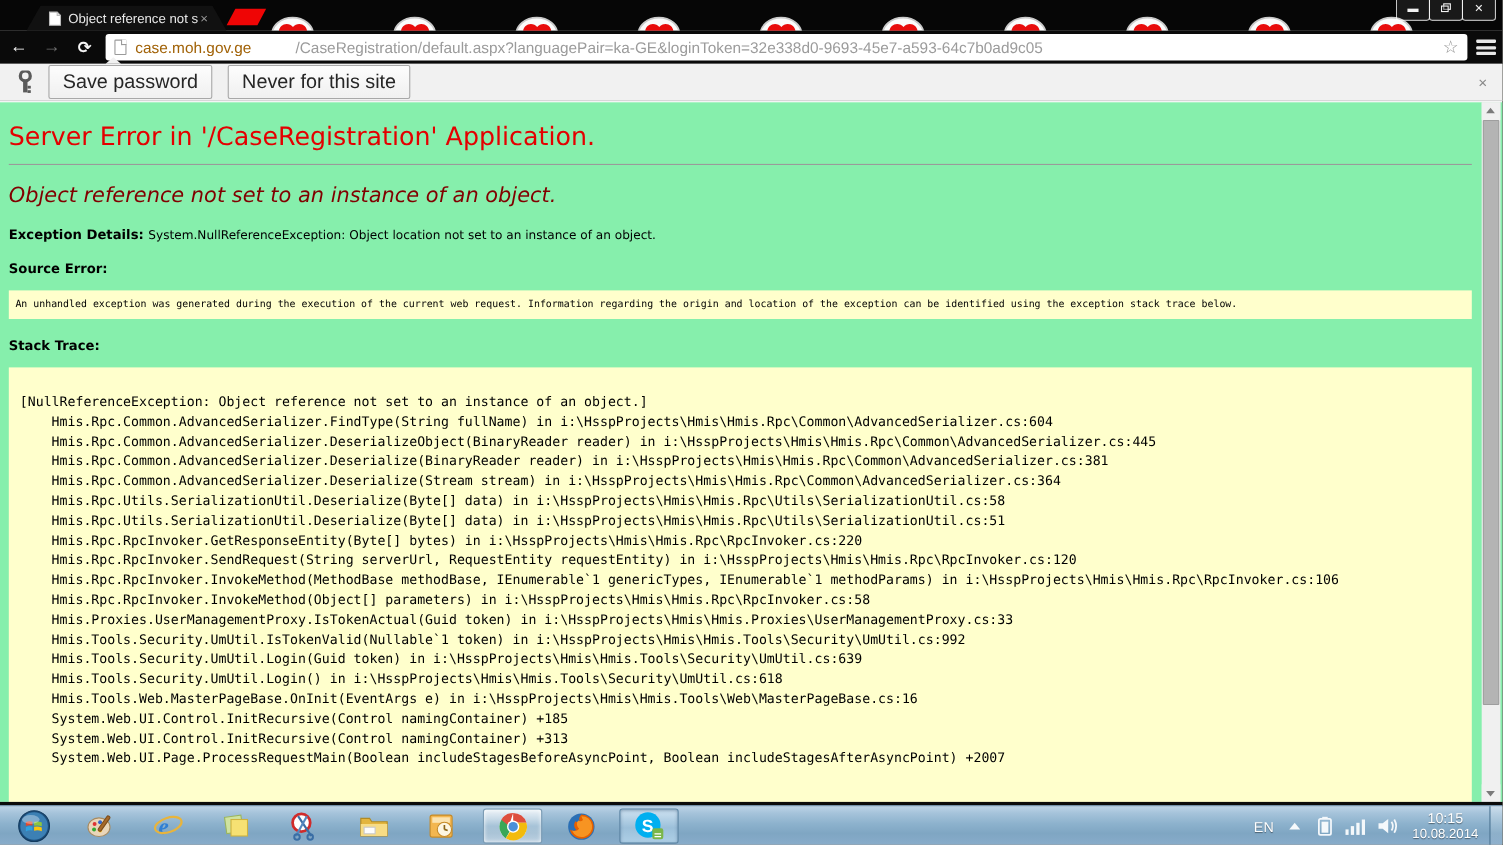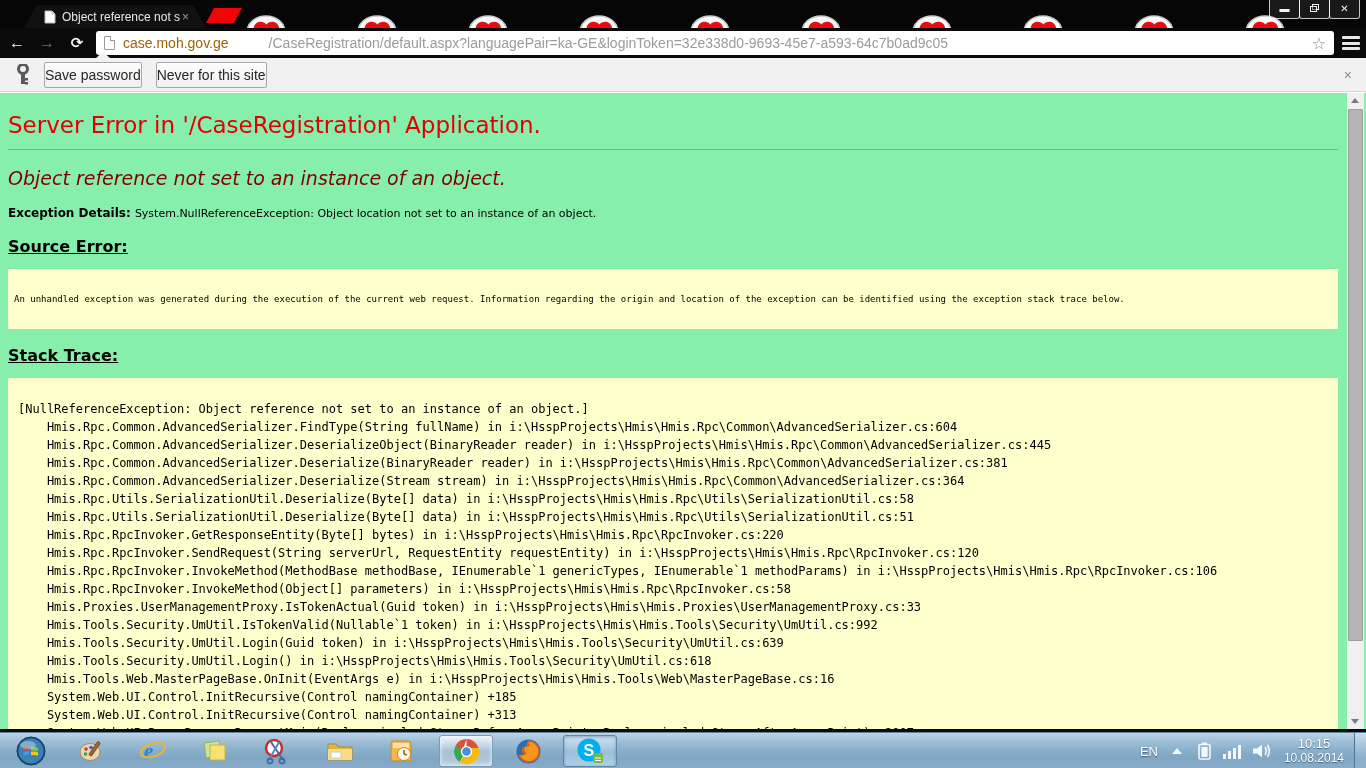--- a/index.html
+++ b/index.html
@@ -42,35 +42,35 @@
   .menu-btn { position:absolute; right:6px; top:8px; width:18px; height:14px; display:flex; flex-direction:column; justify-content:space-between; }
   .menu-btn i { height:3px; background:#e8e8e8; border-radius:1px; }
 
   
   .infobar { position:absolute; left:0; top:58px; width:1366px; height:34px; background:#f1f1f1;
              border-bottom:1px solid #d4d4d4; display:flex; align-items:center; }
   .infobar-arrow { position:absolute; left:96px; top:-6px; width:0; height:0;
                    border-left:7px solid transparent; border-right:7px solid transparent; border-bottom:6px solid #f1f1f1; }
   .key-icon { margin-left:16px; flex:0 0 auto; }
   .infobar-text { font-size:15px; color:#262626; margin-left:20px; }
-  .infobar-btn { margin-left:14px; padding:4px 0; font-size:14px; color:#262626;
+  .infobar-btn { margin-left:14px; padding:4px 12px; font-size:18px; color:#262626;
                  background:linear-gradient(#fdfdfd,#f0f0f0); border:1px solid #a8a8a8; border-radius:2px; }
   .infobar-close { position:absolute; right:14px; color:#8a8a8a; font-size:14px; }
 
   
   .content { position:absolute; left:0; top:93px; width:1366px; height:636px; background:#86efac; overflow:hidden;
              font-family:"DejaVu Sans","Liberation Sans",sans-serif; padding:0 30px 0 8px; }
   .err-h1 { color:#e40000; font-size:23px; font-weight:normal; margin-top:19px; letter-spacing:0; }
   .err-hr { border:none; border-top:1px solid #9a9a9a; margin:11px 0 0 0; width:1330px; }
   .err-h2 { color:#800000; font-size:19px; font-style:italic; font-weight:normal; margin-top:17px; }
   .err-line { font-size:11px; color:#000; margin-top:17px; }
   .err-line b { font-weight:bold; font-size:12px; }
-  .err-label { font-size:16px; font-weight:bold; margin-top:17px;text-decoration:underline; }
+  .err-label { font-size:12px; font-weight:bold; margin-top:17px; }
   .code-box { background:#ffffcc; width:1330px; font-family:"DejaVu Sans Mono","Liberation Mono",monospace; }
-  .box-source { margin-top:13px; padding:25px 6px; font-size:9px; color:#000; white-space:nowrap; }
+  .box-source { margin-top:13px; padding:8px 6px; font-size:9px; color:#000; white-space:nowrap; }
   .box-stack { margin-top:13px; height:600px; padding:22px 6px 0 10px; }
   .box-stack pre { font-family:"DejaVu Sans Mono","Liberation Mono",monospace; font-size:12px; line-height:18px; color:#000; white-space:pre; }
 
   
   .scrollbar { position:absolute; right:2px; top:93px; width:17px; height:636px; background:#f0f0f0; }
   .sb-btn { position:absolute; left:0; width:17px; height:16px; background:#f0f0f0; }
   .sb-btn:after { content:""; position:absolute; left:4px; width:0; height:0; border-left:4px solid transparent; border-right:4px solid transparent; }
   .sb-up { top:0; } .sb-up:after { top:5px; border-bottom:5px solid #7a7a7a; }
   .sb-down { bottom:0; } .sb-down:after { top:6px; border-top:5px solid #7a7a7a; }
   .sb-thumb { position:absolute; left:1px; top:16px; width:15px; height:532px; background:#b4b4b4; border:1px solid #9e9e9e; border-radius:1px; }

